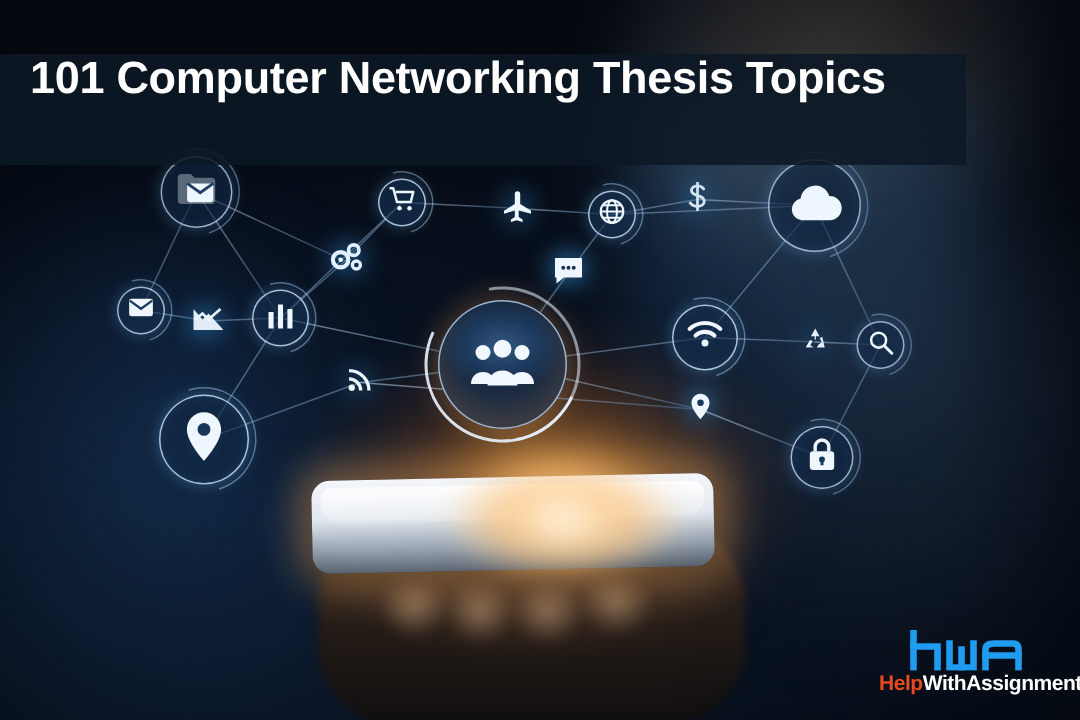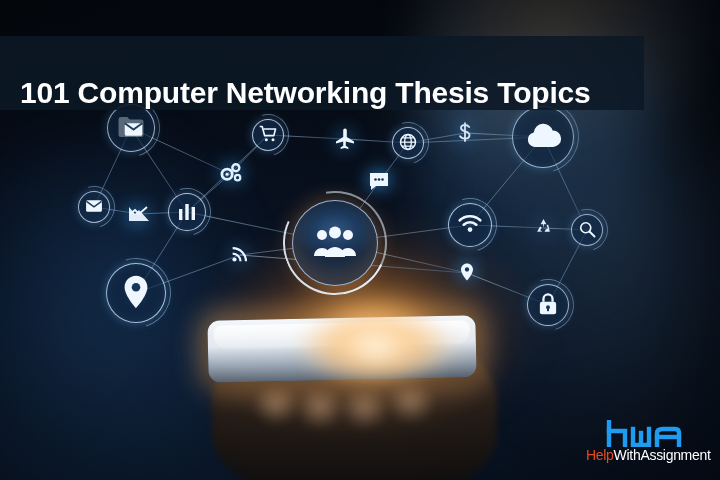--- a/index.html
+++ b/index.html
@@ -144,42 +144,42 @@
     border:2px solid rgba(232,243,255,.55);
     border-left-color:transparent; border-bottom-color:transparent;
     transform:rotate(35deg);
   }
   .hub .glyph{ position:absolute; inset:0; display:flex; align-items:center; justify-content:center; z-index:4; }
 
   
   .title-band{
     position:absolute; left:0; top:36px; width:644px; height:74px;
     background:rgba(13,24,38,.88);
-    display:flex; align-items:flex-end;
+    display:flex; align-items:flex-start;
   }
   .title-text{
     padding-left:20px;
     font-size:30px; font-weight:700; letter-spacing:-.2px;
     color:#ffffff; white-space:nowrap;
     font-family:"Liberation Sans", sans-serif;
   }
 
   
   .site-url{
     position:absolute; left:32px; top:443px;
     font-family:"Liberation Serif", serif;
     font-size:17px; letter-spacing:2.0px; color:#e8eef7;
     text-shadow:0 1px 4px rgba(0,0,0,.8);
   }
   .logo{ position:absolute; left:586px; top:420px; width:116px; height:52px; }
   .logo-mark{
     display:block; margin:0 auto 1px auto;
   }
   .logo-word{
-    font-size:14px; font-weight:400; letter-spacing:-.3px; line-height:1;
+    font-size:14px; font-weight:700; letter-spacing:-.3px; line-height:1;
     white-space:nowrap; text-align:center;
   }
   .lw-help{ color:#e8491d; }
   .lw-with{ color:#ffffff; }
 </style>
 </head>
 <body>
 
 <div id="banner-image">
 

